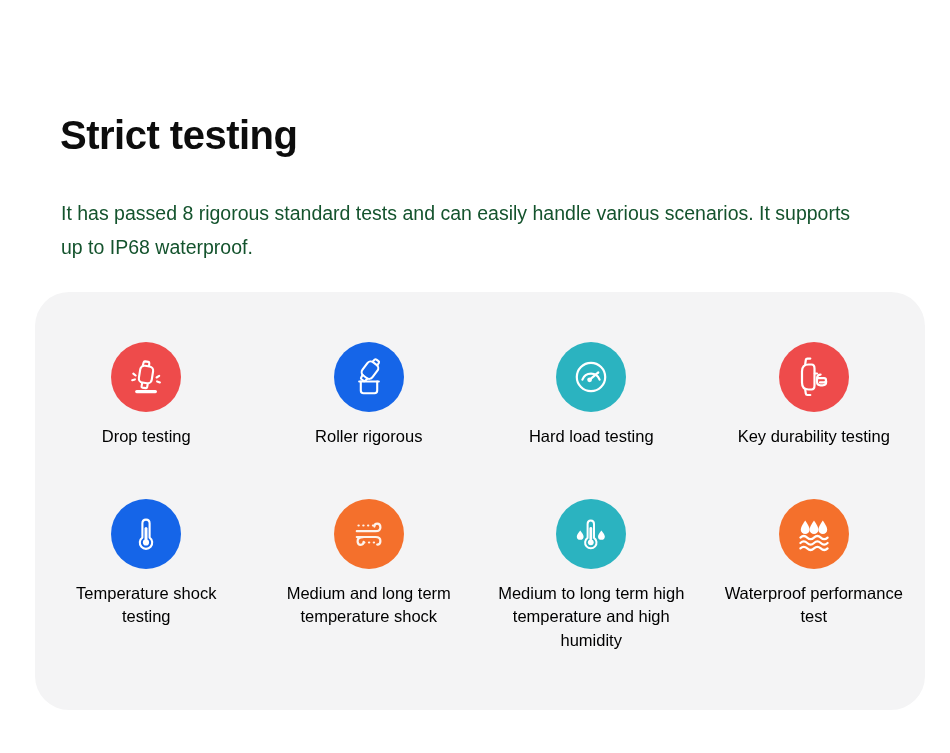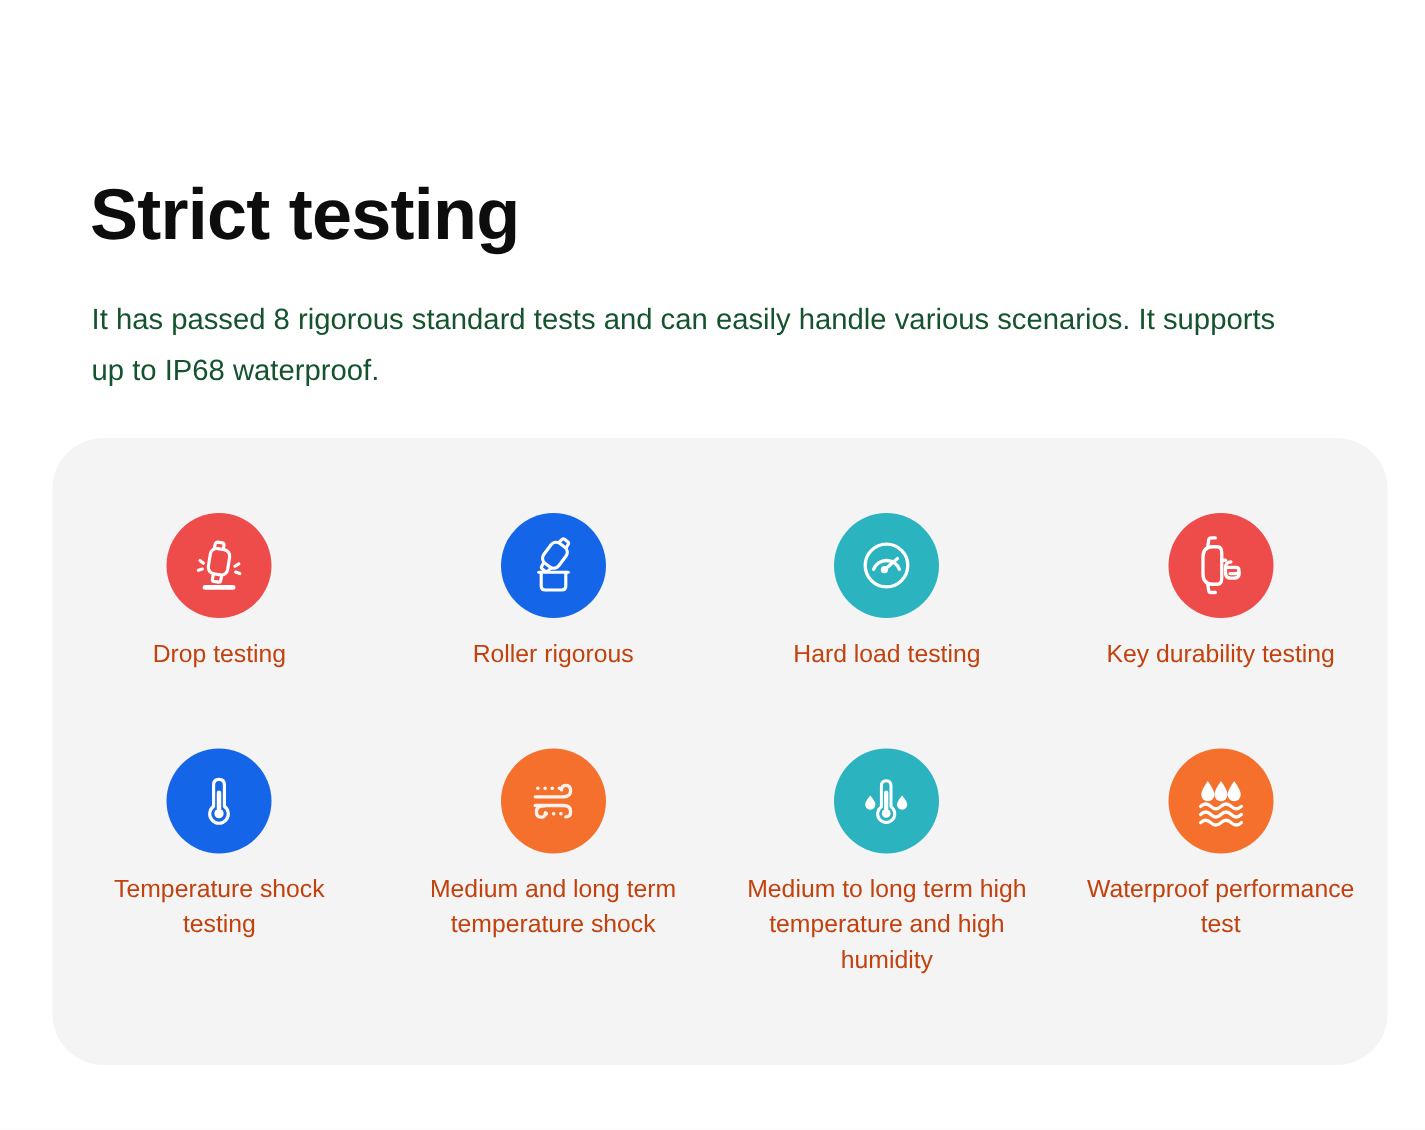--- a/index.html
+++ b/index.html
@@ -18,21 +18,21 @@
 
   .page {
     position: absolute;
     inset: 0;
   }
 
   .page-title {
     position: absolute;
     left: 60px;
     top: 86px;
-    font-size: 48px;
+    font-size: 40px;
     font-weight: bold;
     letter-spacing: -0.5px;
     line-height: 1.1;
     color: #0d0d0d;
     white-space: nowrap;
   }
 
   .page-subtitle {
     position: absolute;
     left: 61px;
@@ -86,21 +86,21 @@
     align-items: center;
     justify-content: center;
     flex: none;
   }
   .icon-circle svg { display: block; }
 
   .test-label {
     margin-top: 13px;
     font-size: 16.5px;
     line-height: 23.5px;
-    color: #c2410c;
+    color: #000000;
     text-align: center;
     max-width: 190px;
     font-weight: normal;
   }
 </style>
 </head>
 <body>
 
 <div class="page">
 

